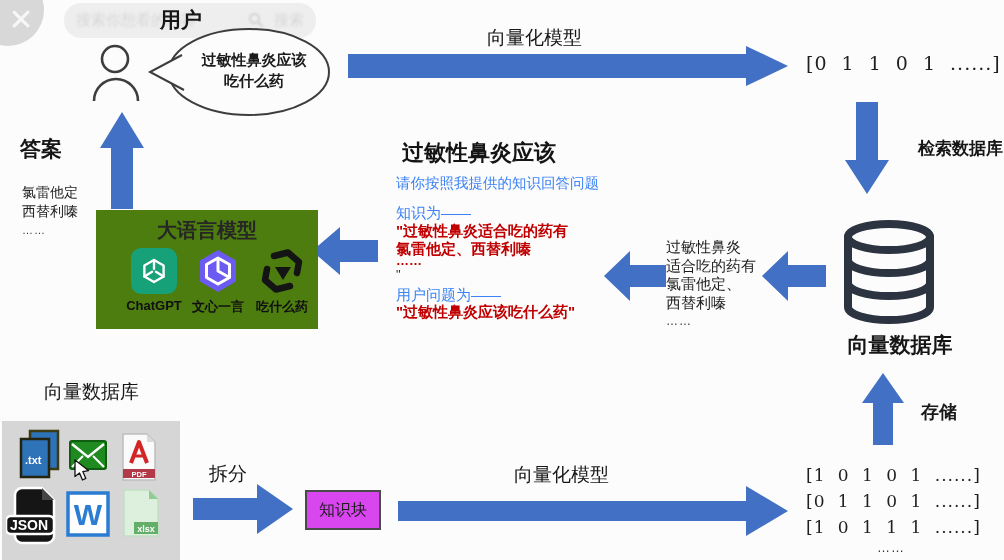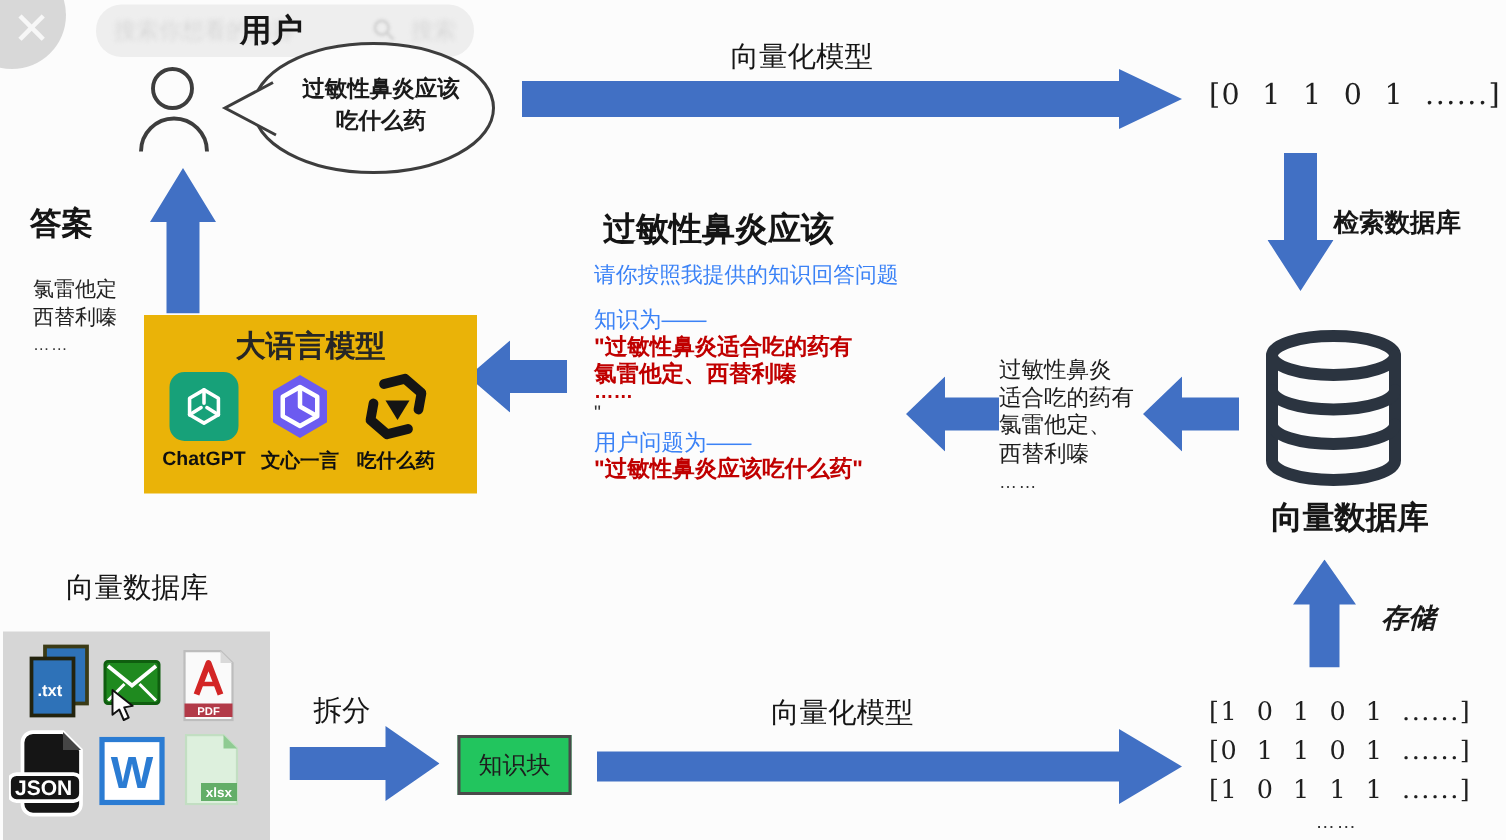--- a/index.html
+++ b/index.html
@@ -21,29 +21,29 @@
   .close-btn span{color:#f7f7f7;font-size:30px;margin-left:26px;margin-top:18px;}
   .search-pill{position:absolute;left:64px;top:3px;width:252px;height:35px;border-radius:17px;background:#eeeeee;opacity:.95;}
   .ghost{position:absolute;color:#d5d5d5;font-size:15px;filter:blur(1.3px);white-space:nowrap;}
   
   .bubble-text{position:absolute;left:190px;top:49px;width:128px;text-align:center;
     font-size:15px;font-weight:700;line-height:21px;color:#1b1b1b;}
   
   .prompt-line{position:absolute;left:396px;font-size:15px;color:#3b82f6;white-space:nowrap;}
   .red{color:#c00000;font-weight:700;}
   
-  .llm-box{position:absolute;left:96px;top:210px;width:222px;height:119px;background:#eab308;}
+  .llm-box{position:absolute;left:96px;top:210px;width:222px;height:119px;background:#4d7c0f;}
   .llm-title{position:absolute;left:0;top:7px;width:100%;text-align:center;font-size:20px;font-weight:700;color:#262626;}
-  .llm-row{position:absolute;left:0;top:38px;width:100%;display:flex;justify-content:flex-start;padding:0 8px;box-sizing:border-box;}
+  .llm-row{position:absolute;left:11px;top:38px;width:100%;display:flex;justify-content:center;padding:0 8px;box-sizing:border-box;}
   .llm-model{display:flex;flex-direction:column;align-items:center;width:64px;}
   .llm-model .name{font-size:13px;font-weight:700;color:#101010;margin-top:4px;white-space:nowrap;}
   .gpt-badge{width:46px;height:46px;border-radius:10px;background:#17a179;display:flex;align-items:center;justify-content:center;}
   
   .files-box{position:absolute;left:2px;top:421px;width:178px;height:139px;background:#d6d6d6;}
-  .chunk-box{position:absolute;left:305px;top:490px;width:76px;height:40px;background:#22c55e;border:2px solid #4a4a4a;
+  .chunk-box{position:absolute;left:305px;top:490px;width:76px;height:40px;background:#d946ef;border:2px solid #4a4a4a;
     display:flex;align-items:center;justify-content:center;font-size:16px;color:#1d1d1d;box-sizing:border-box;}
   .ans-lines{position:absolute;left:22px;top:183px;font-size:14px;line-height:19px;color:#222;}
   .ret-lines{position:absolute;left:666px;top:238px;font-size:15px;line-height:18.5px;color:#1c1c1c;font-weight:500;}
   .dots{letter-spacing:1px;color:#333;}
 </style>
 </head>
 <body>
 
 <div id="canvas">
 
@@ -76,21 +76,21 @@
 
   <div class="abs label-md" style="left:487px;top:25px;">向量化模型</div>
   <svg class="arrow" style="left:348px;top:46px;" width="440" height="40" viewBox="0 0 440 40">
     <polygon points="0,8 398,8 398,0 440,20 398,40 398,32 0,32"></polygon>
   </svg>
   <div class="abs vector" style="left:806px;top:52px;">[0 1 1 0 1 ......]</div>
 
   <svg class="arrow" style="left:845px;top:102px;" width="44" height="92" viewBox="0 0 44 92">
     <polygon points="11,0 33,0 33,58 44,58 22,92 0,58 11,58"></polygon>
   </svg>
-  <div class="abs label-sm" style="left:889px;top:137px;">检索数据库</div>
+  <div class="abs label-sm" style="left:918px;top:137px;">检索数据库</div>
 
   <svg class="abs" style="left:838px;top:220px;" width="102" height="106" viewBox="0 0 102 106">
     <g fill="none" stroke="#2b3440" stroke-width="8" stroke-linecap="round">
       <ellipse cx="51" cy="17" rx="41" ry="13"></ellipse>
       <path d="M10,17 V87 A41,13 0 0 0 92,87 V17"></path>
       <path d="M10,40 A41,13 0 0 0 92,40"></path>
       <path d="M10,63 A41,13 0 0 0 92,63"></path>
     </g>
   </svg>
   <div class="abs label-lg" style="left:833px;top:331px;width:134px;text-align:center;">向量数据库</div>
@@ -225,15 +225,15 @@
 
   <div class="abs" style="left:806px;top:462px;">
     <div class="vector-sm">[1 0 1 0 1 ......]</div>
     <div class="vector-sm">[0 1 1 0 1 ......]</div>
     <div class="vector-sm">[1 0 1 1 1 ......]</div>
     <div class="dots" style="width:170px;text-align:center;font-size:13px;">……</div>
   </div>
   <svg class="arrow" style="left:862px;top:373px;" width="42" height="72" viewBox="0 0 42 72">
     <polygon points="11,72 11,30 0,30 21,0 42,30 31,30 31,72"></polygon>
   </svg>
-  <div class="abs" style="left:921px;top:400px;font-size:18px;font-weight:700;font-style:italic;">存储</div>
+  <div class="abs" style="left:921px;top:400px;font-size:18px;font-weight:700;">存储</div>
 
 </div>
 
 </body></html>

